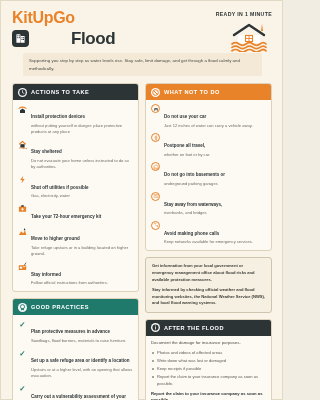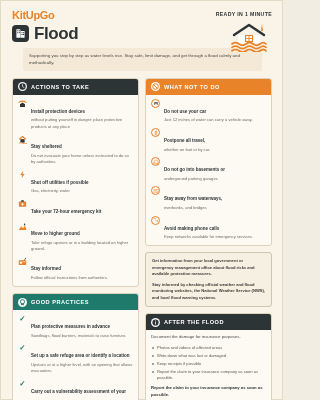--- a/index.html
+++ b/index.html
@@ -17,37 +17,37 @@
     display: flex; flex-direction: column;
   }
 
   
   .header {
     position: relative;
     padding: 9px 10px 0 11px;
     background: #faf4e8;
   }
   .brand {
-    font-size: 11px; font-weight: bold;
+    font-size: 16px; font-weight: bold;
     color: #e8832a; letter-spacing: -0.3px;
     line-height: 1.05;
   }
   .title-row {
     display: flex; align-items: center; gap: 5px;
     margin-top: 3px;
   }
   .title-badge {
     width: 17px; height: 17px; border-radius: 4px;
     background: #2d3436; flex: none;
     display: flex; align-items: center; justify-content: center;
   }
   .title-badge svg { display: block; }
   .doc-title {
     font-size: 17px; font-weight: bold; color: #2d3436;
-    letter-spacing: -0.4px; line-height: 1;
+    letter-spacing: -0.4px; line-height: 1; margin-left: 37px;
   }
   .ready-tag {
     position: absolute; right: 10px; top: 10px;
     font-size: 5.2px; font-weight: bold; color: #2d3436;
     letter-spacing: 0.35px;
   }
   .hazard-icon {
     position: absolute; right: 12px; top: 21px;
     width: 42px; height: 30px;
   }

